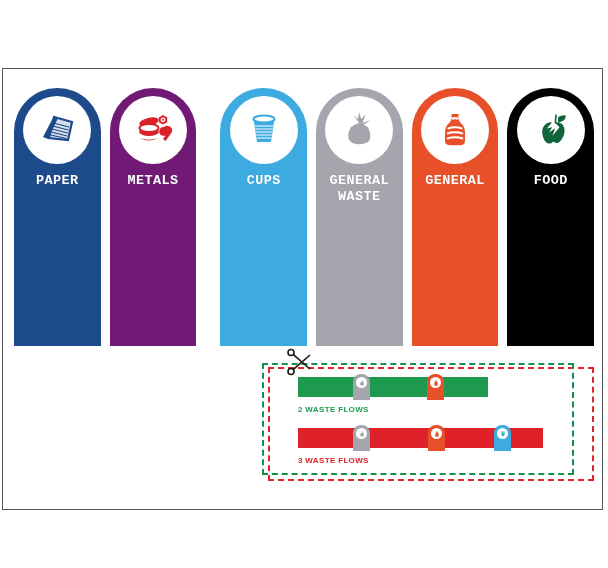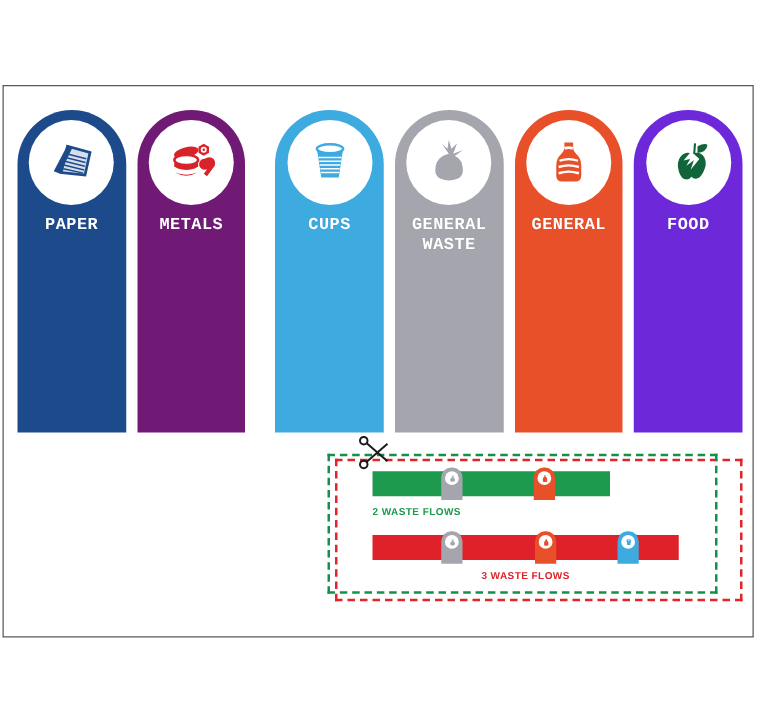--- a/index.html
+++ b/index.html
@@ -134,21 +134,21 @@
   }
   .mini-badge svg { display:block; }
 
   .flow-caption {
     margin-top: 8px;
     font-size: 8px;
     font-weight: bold;
     letter-spacing: .35px;
   }
   #flow-caption-2 { color: #1d9a4d; }
-  #flow-caption-3 { color: #df2229; text-align: center; }
+  #flow-caption-3 { color: #df2229; }
 </style>
 </head>
 <body>
 
 <div id="page-frame"></div>
 
 <div id="bin-row">
 
   <div class="bin" style="background: rgb(28, 74, 139);">
     <div class="bin-badge">
@@ -233,21 +233,21 @@
           <path d="M15.6 21.6 q7.4 -2.6 14.8 0"></path>
           <path d="M14.9 26.6 q8.1 -2.6 16.2 0"></path>
           <path d="M14.9 31.6 q8.1 -2.6 16.2 0"></path>
           <path d="M19.7 11.8 q3.3 -1.1 6.6 0"></path>
         </g>
       </svg>
     </div>
     <div class="bin-label">GENERAL</div>
   </div>
 
-  <div class="bin" style="background: #6d28d9;">
+  <div class="bin" style="background: #000000;">
     <div class="bin-badge">
       <svg width="46" height="46" viewBox="0 0 46 46">
         <g fill="#10653a">
           <path d="M30 10 q6 -3 8 -1 q-1 6 -8 6.4 Z"></path>
           <path d="M27 8 q0.6 5 0.3 8.5"></path>
           <path d="M27.2 7.5 l1.7 0.3 q-0.5 4.6 -0.7 8.4 l-1.7 -0.2 q0.4 -4 0.7 -8.5 Z"></path>
           <path d="M26.5 15.5 q6.5 -1.5 9 3.5 q2.6 5.2 -1 12 q-2.8 5.2 -6 5 q-2 -0.2 -3.3 -1.6 q-1.6 2.2 -4 2.2 q-4 0 -6 -6 q-2.6 -7.8 1.5 -12.6 q3 -3.6 7.2 -2.6 l-5 6 5.2 -1.2 -3 5.4 6 -4.4 -2.6 7.6 7 -8.6 -5 -4.7 Z"></path>
         </g>
       </svg>
     </div>

